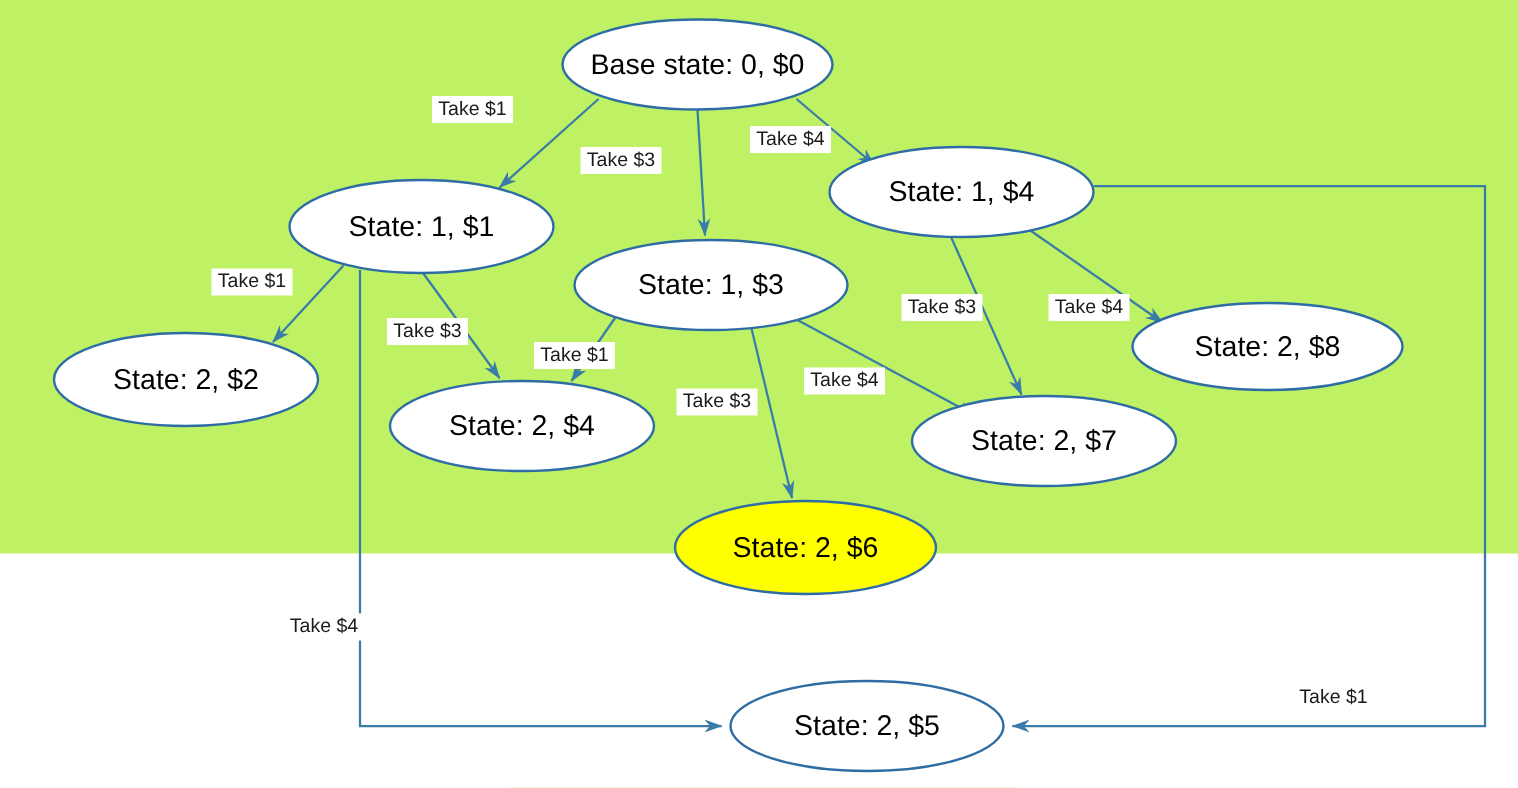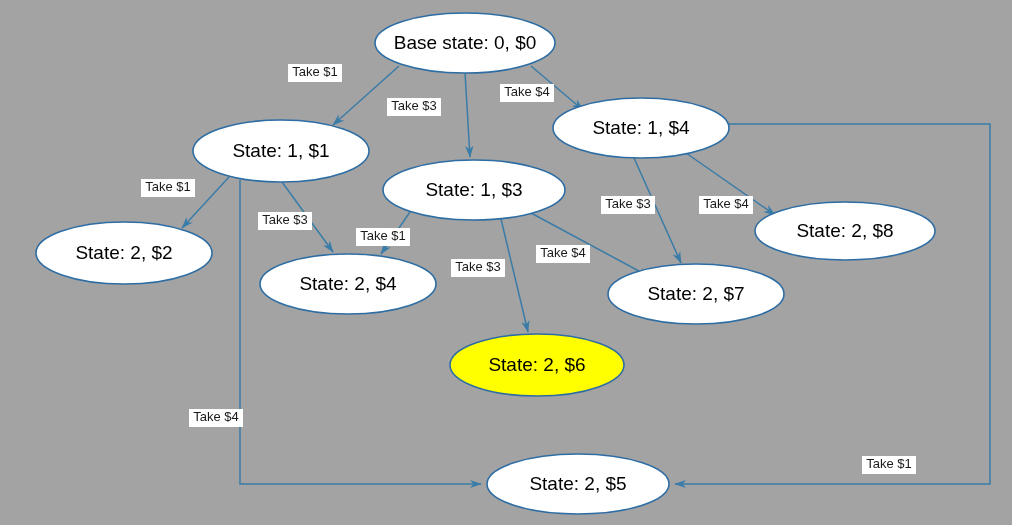--- a/index.html
+++ b/index.html
@@ -9,22 +9,22 @@
   }
   body {
     width: 1012px;
     height: 525px;
     font-family: "Liberation Sans", sans-serif;
     overflow: hidden;
   }
   #graph-canvas {
     position: relative;
     width: 1012px;
-    height: 525px;
-    background: #a3a3a3;
+    height: 369px;
+    background: #bef264;
   }
   svg.graph-svg {
     position: absolute;
     left: 0;
     top: 0;
     width: 1012px;
     height: 525px;
   }
   .node-ellipse {
     fill: #ffffff;

